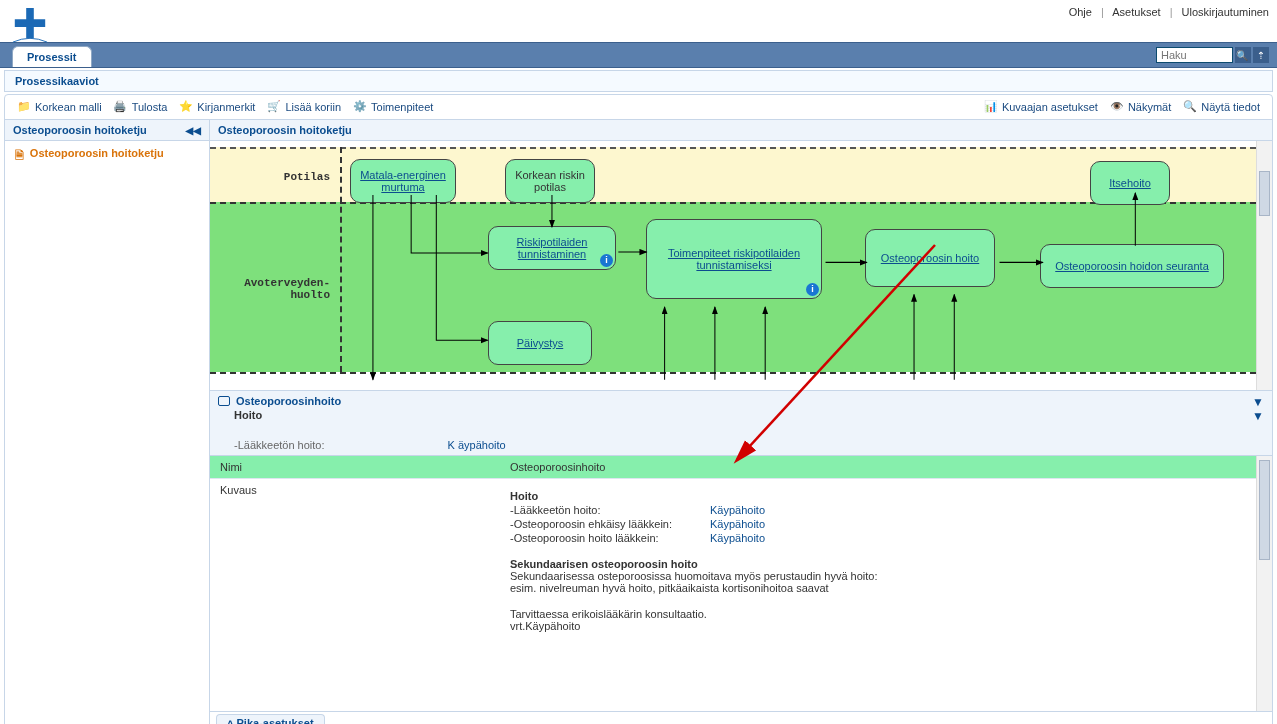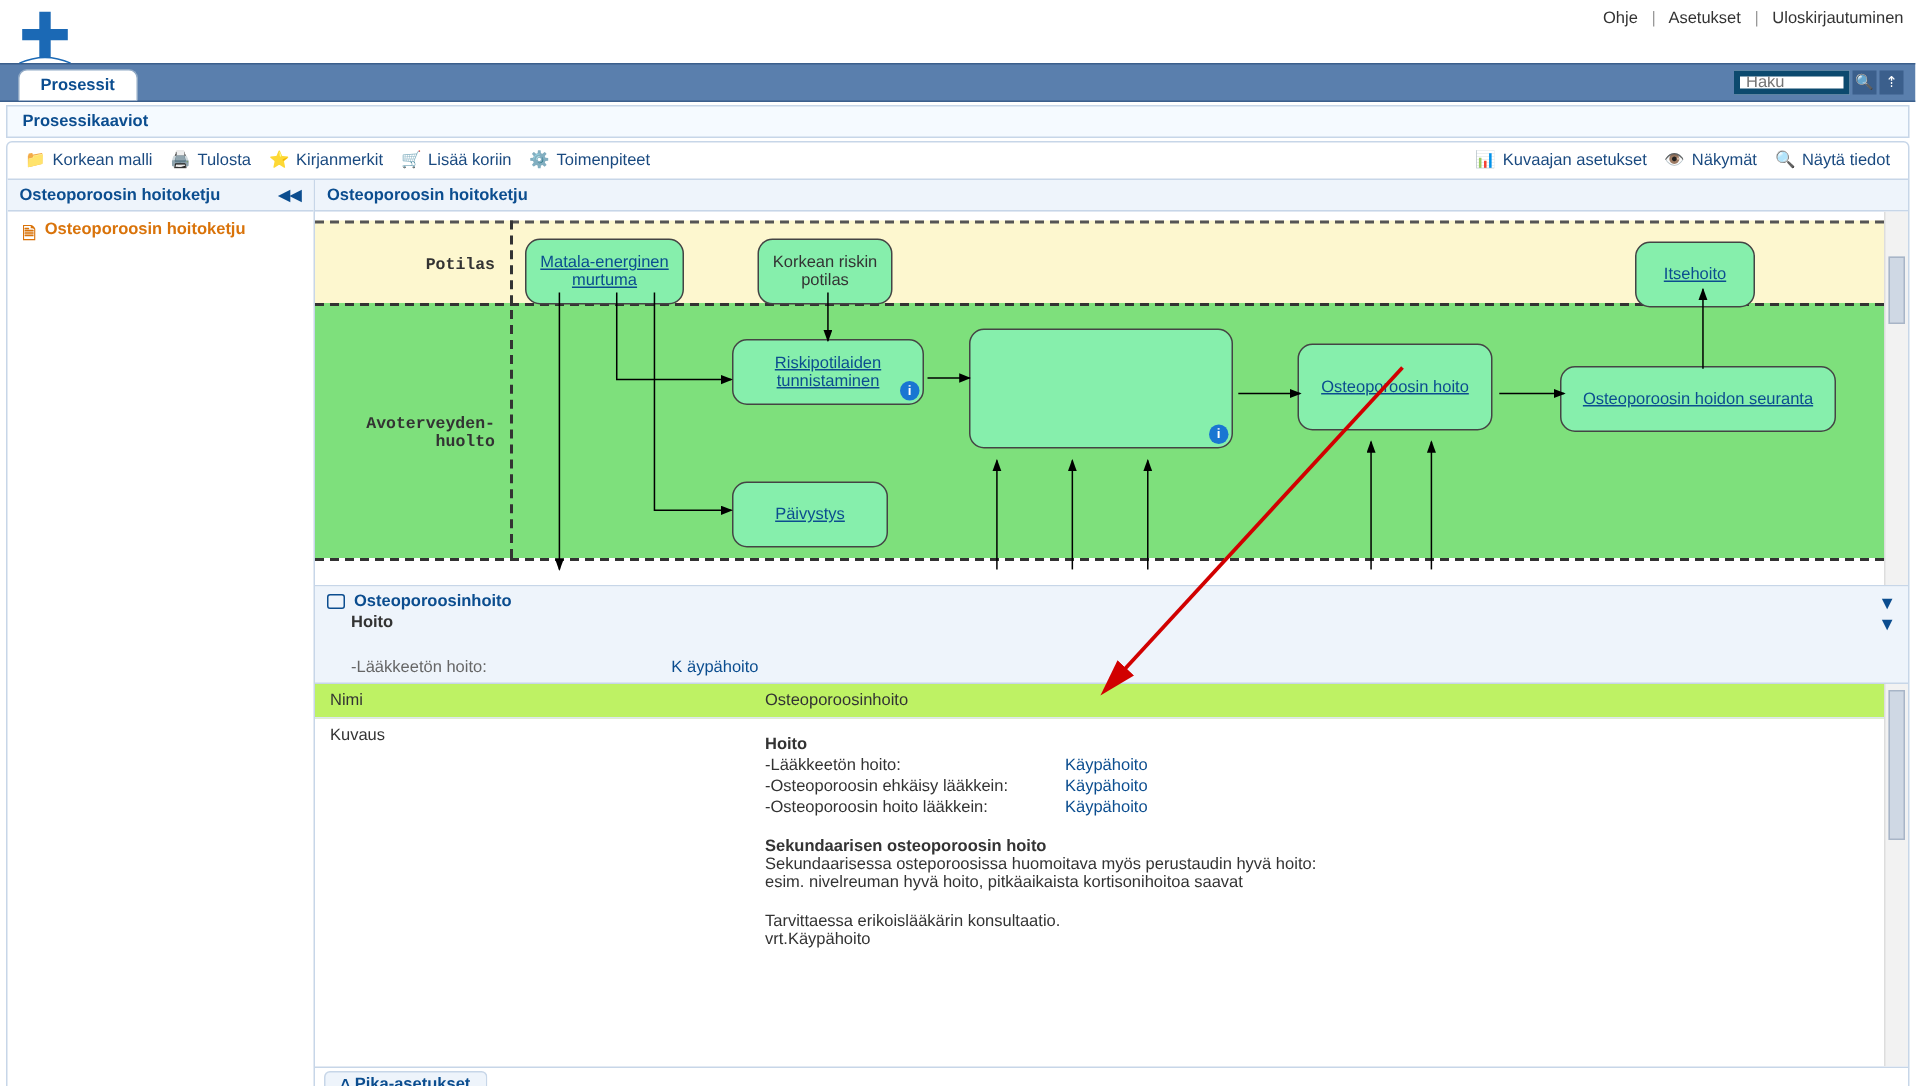--- a/index.html
+++ b/index.html
@@ -11,21 +11,21 @@
 .logo svg { width: 40px; height: 38px; }
 .top-links { font-size: 11px; padding-top: 2px; }
 .top-links a { color: #333; text-decoration: none; cursor: pointer; }
 .top-links .sep { margin: 0 6px; color: #999; }
 
 
 .tab-row { background: #5a7fad; border-top: 1px solid #3b5f8c; border-bottom: 1px solid #3b5f8c; display: flex; align-items: center; height: 26px; padding-left: 12px; padding-right: 8px; }
 .tab { background: #fff; border: 1px solid #8fa8c4; border-bottom: none; border-radius: 6px 6px 0 0; padding: 4px 14px; color: #0b4d8f; font-weight: bold; cursor: pointer; margin-top: 2px; }
 .tab-row-spacer { flex: 1; }
 .search-wrap { display: flex; align-items: center; }
-.search-input { width: 77px; height: 16px; font-size: 11px; border: 4px solid #0c4a6e; padding: 1px 4px; }
+.search-input { width: 77px; height: 16px; font-size: 11px; border: 1px solid #0c4a6e; padding: 1px 4px; }
 .search-btn, .expand-btn { width: 16px; height: 16px; background: #3b5f8c; color: #fff; display: inline-flex; align-items: center; justify-content: center; margin-left: 2px; cursor: pointer; font-size: 10px; }
 
 
 .subtitle-bar { background: #f5faff; border: 1px solid #c7d6e8; padding: 4px 10px; font-weight: bold; color: #0b4d8f; margin: 2px 4px 0 4px; }
 
 
 .content-frame { margin: 2px 4px 4px 4px; border: 1px solid #c7d6e8; border-radius: 4px; height: 640px; display: flex; flex-direction: column; overflow: hidden; }
 
 
 .toolbar { display: flex; align-items: center; border-bottom: 1px solid #c7d6e8; padding: 3px 6px; }
@@ -64,21 +64,21 @@
 .detail-title { color: #0b4d8f; font-weight: bold; }
 .detail-sub { color: #333; font-weight: bold; margin-left: 16px; margin-top: 2px; }
 .detail-sub2 { color: #666; margin-left: 16px; margin-top: 18px; }
 .detail-kp { color: #0b4d8f; cursor: pointer; margin-left: 120px; }
 .detail-chevron { position: absolute; right: 8px; top: 4px; color: #0b4d8f; font-size: 12px; cursor: pointer; }
 
 
 .detail-table-wrap { position: relative; flex: 1; overflow: hidden; }
 .detail-table { width: calc(100% - 16px); border-collapse: collapse; font-size: 11px; }
 .detail-table td { vertical-align: top; padding: 5px 10px; }
-.detail-table tr:first-child { background: #bef264; }
+.detail-table tr:first-child { background: #86efac; }
 .detail-table tr:first-child td { border-bottom: 1px solid #dde6f0; }
 .desc-heading { font-weight: bold; margin-top: 6px; }
 .kv-row { display: flex; gap: 20px; margin: 2px 0; }
 .kv-row .k { width: 180px; }
 .kv-row .v a { color: #0b4d8f; text-decoration: none; cursor: pointer; }
 .detail-scroll { position: absolute; right: 0; top: 0; bottom: 0; width: 16px; background: #f2f2f2; border-left: 1px solid #ddd; }
 .detail-scroll .thumb { position: absolute; left: 2px; right: 2px; top: 4px; height: 100px; background: #cfd8e4; border: 1px solid #a8b5c7; }
 
 
 .footer-tab { border-top: 1px solid #c7d6e8; background: #fff; padding: 2px 6px; }
@@ -196,20 +196,21 @@
             </div>
           <div class="box" style="left:880px;top:20px;width:80px;height:28px;">
               <a>Itsehoito</a>
             </div>
 
           <div class="box" style="left:278px;top:85px;width:128px;height:44px;">
             <a>Riskipotilaiden tunnistaminen</a>
             <span class="info-badge">i</span>
           </div>
           <div class="box" style="left:436px;top:78px;width:176px;height:80px; flex-direction:column; gap:6px;">
+            <a>Toimenpiteet  riskipotilaiden tunnistamiseksi</a>
             <span class="info-badge">i</span>
           </div>
           <div class="box" style="left:655px;top:88px;width:130px;height:58px;">
               <a>Osteoporoosin hoito</a>
             </div>
           <div class="box" style="left:830px;top:103px;width:184px;height:28px;">
               <a>Osteoporoosin hoidon seuranta</a>
             </div>
           <div class="box" style="left:278px;top:180px;width:104px;height:24px;">
               <a>Päivystys</a>

